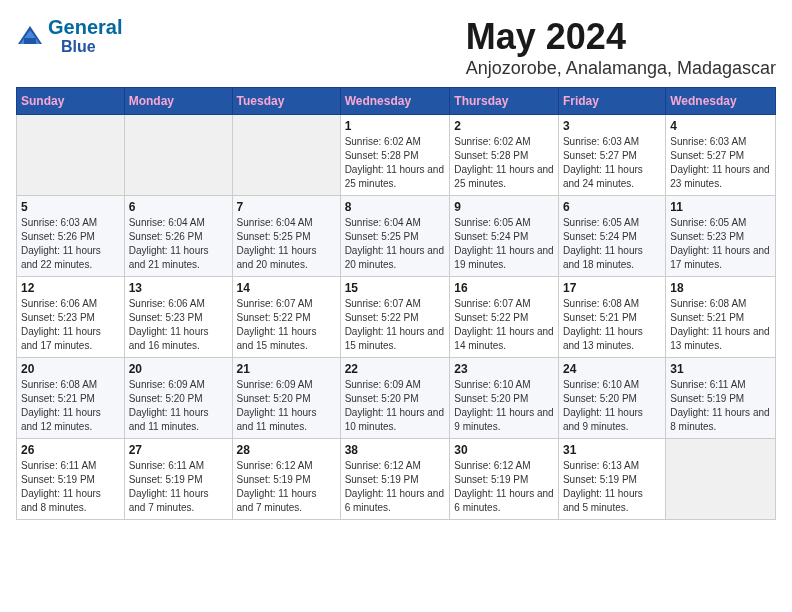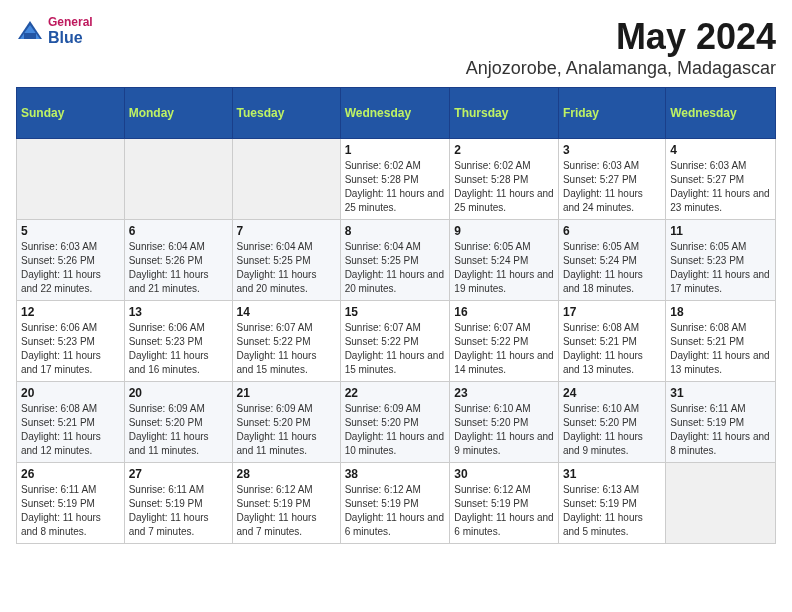--- a/index.html
+++ b/index.html
@@ -19,55 +19,56 @@
     .logo {
       display: flex;
       align-items: center;
     }
     .logo-text {
       display: flex;
       flex-direction: column;
       line-height: 1.1;
     }
     .logo-general {
-      font-size: 12px;
-      font-weight: bold;
-      color: #be185d;
+      font-size: 20px;
+      font-weight: bold;
+      color: #0369a1;
     }
     .logo-blue {
       font-size: 16px;
       font-weight: bold;
       color: #2255a4;
+      margin-left: 13px;
     }
     .logo-icon {
       width: 28px;
       height: 28px;
       margin-right: 4px;
     }
     .title-block {
-      text-align: right;
+      text-align: left;
     }
     .month-title {
       font-size: 36px;
       font-weight: bold;
       color: #1a1a1a;
     }
     .location {
       font-size: 18px;
       color: #333;
     }
     table {
       width: 100%;
       border-collapse: collapse;
       font-size: 10.5px;
     }
     thead tr th {
       background-color: #2255a4;
-      color: #bef264;
-      padding: 18px 4px;
+      color: #f9a8d4;
+      padding: 6px 4px;
       text-align: left;
       font-size: 12px;
       font-weight: bold;
       border: 1px solid #1a3f8a;
     }
     tbody tr td {
       border: 1px solid #ccc;
       vertical-align: top;
       padding: 4px;
       width: 113px;

